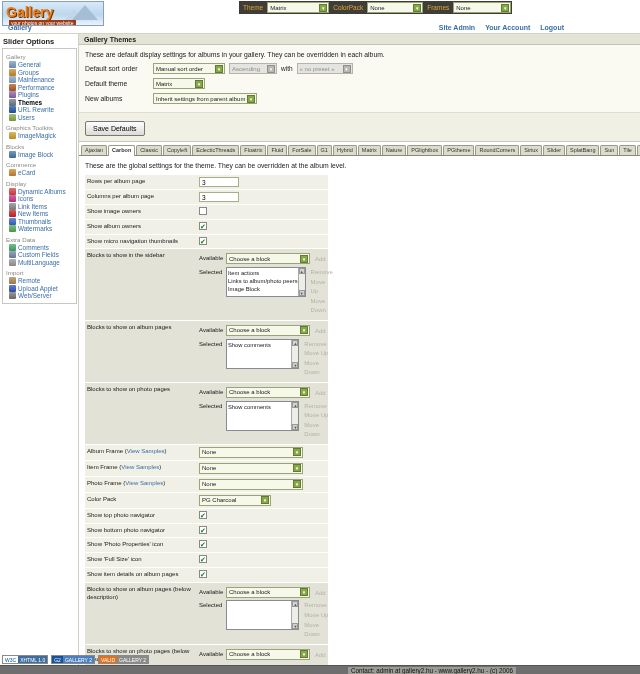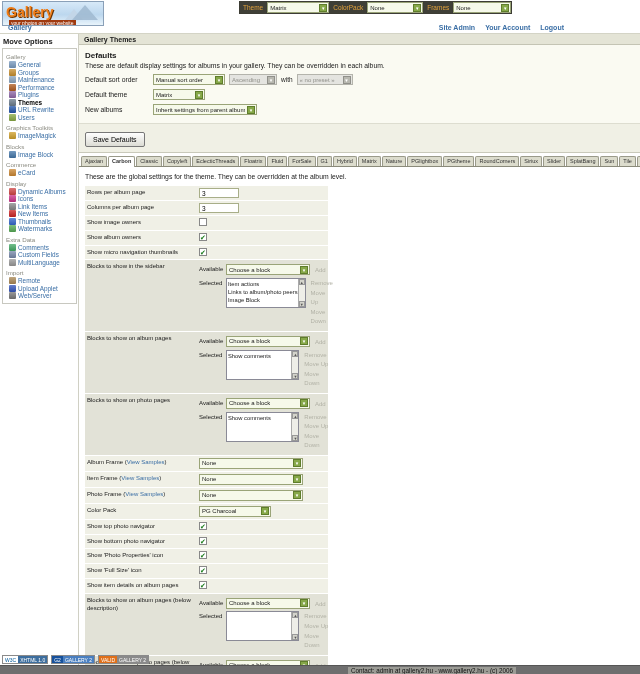--- a/index.html
+++ b/index.html
@@ -108,21 +108,21 @@
     </div>
   <div class="crumb link">Gallery</div>
   <div class="top-links">
       <a class="link">Site Admin</a>
       <a class="link">Your Account</a>
       <a class="link">Logout</a>
     </div>
 </div>
 
 <div class="sidebar">
-  <div class="admin-title">Move Options</div>
+  <div class="admin-title">Slider Options</div>
   <div class="side-box">
       <div class="grp-label">Gallery</div>
       <div class="side-item">
         <span class="s-icon" style="background: linear-gradient(rgba(255, 255, 255, 0.25), rgba(0, 0, 0, 0.125)), rgb(122, 155, 192);"></span>
         <span>General</span>
       </div>
       <div class="side-item">
         <span class="s-icon" style="background: linear-gradient(rgba(255, 255, 255, 0.25), rgba(0, 0, 0, 0.125)), rgb(200, 143, 46);"></span>
         <span>Groups</span>
       </div>
@@ -216,21 +216,20 @@
         <span class="s-icon" style="background: linear-gradient(rgba(255, 255, 255, 0.25), rgba(0, 0, 0, 0.125)), rgb(119, 119, 119);"></span>
         <span>Web/Server</span>
       </div>
     </div>
 </div>
 
 <div class="main">
   <div class="page-title-bar">Gallery Themes</div>
 
   <div class="defaults">
-    <div class="sec-title">Defaults</div>
     <div class="sec-desc">These are default display settings for albums in your gallery. They can be overridden in each album.</div>
     <div id="defaults-rows">
         <div class="def-row">
           <span class="def-label">Default sort order</span>
           <span class="sel" style="width: 72px;">
             <span class="sel-v">Manual sort order</span>
             <span class="sel-a">▾</span>
           </span>
           <span class="sel dis" style="width: 48px;">
             <span class="sel-v">Ascending</span>

